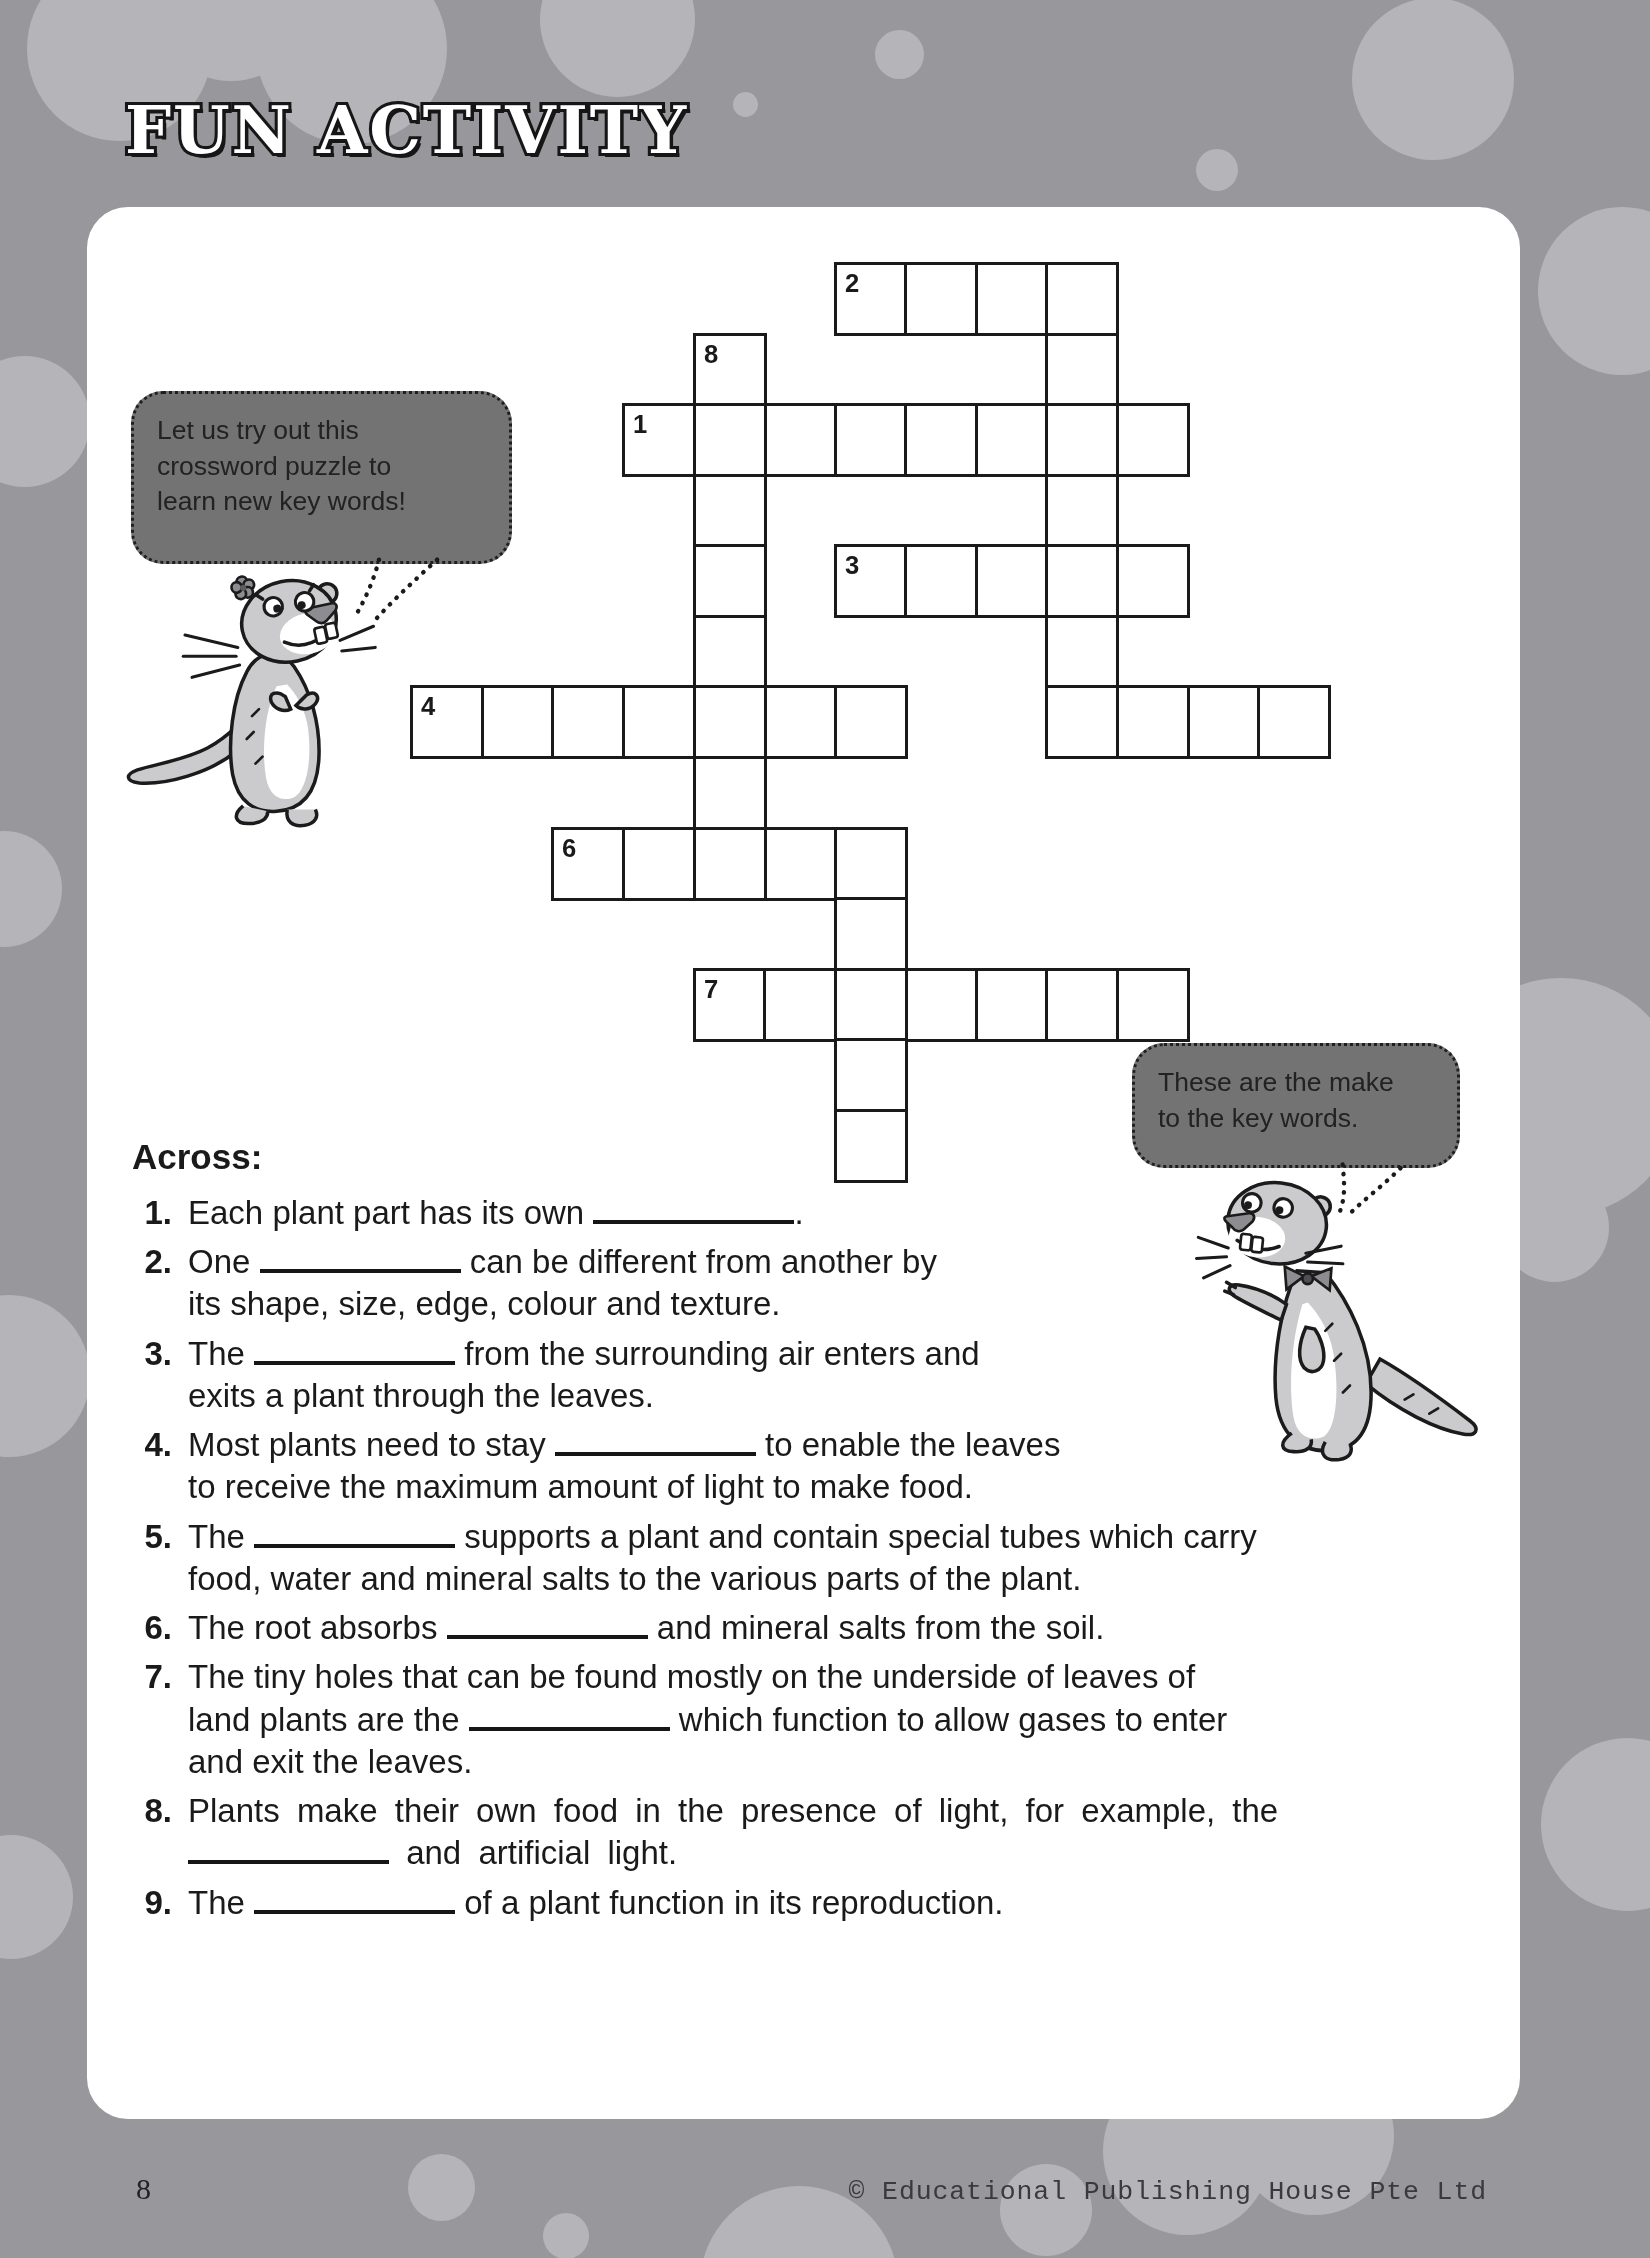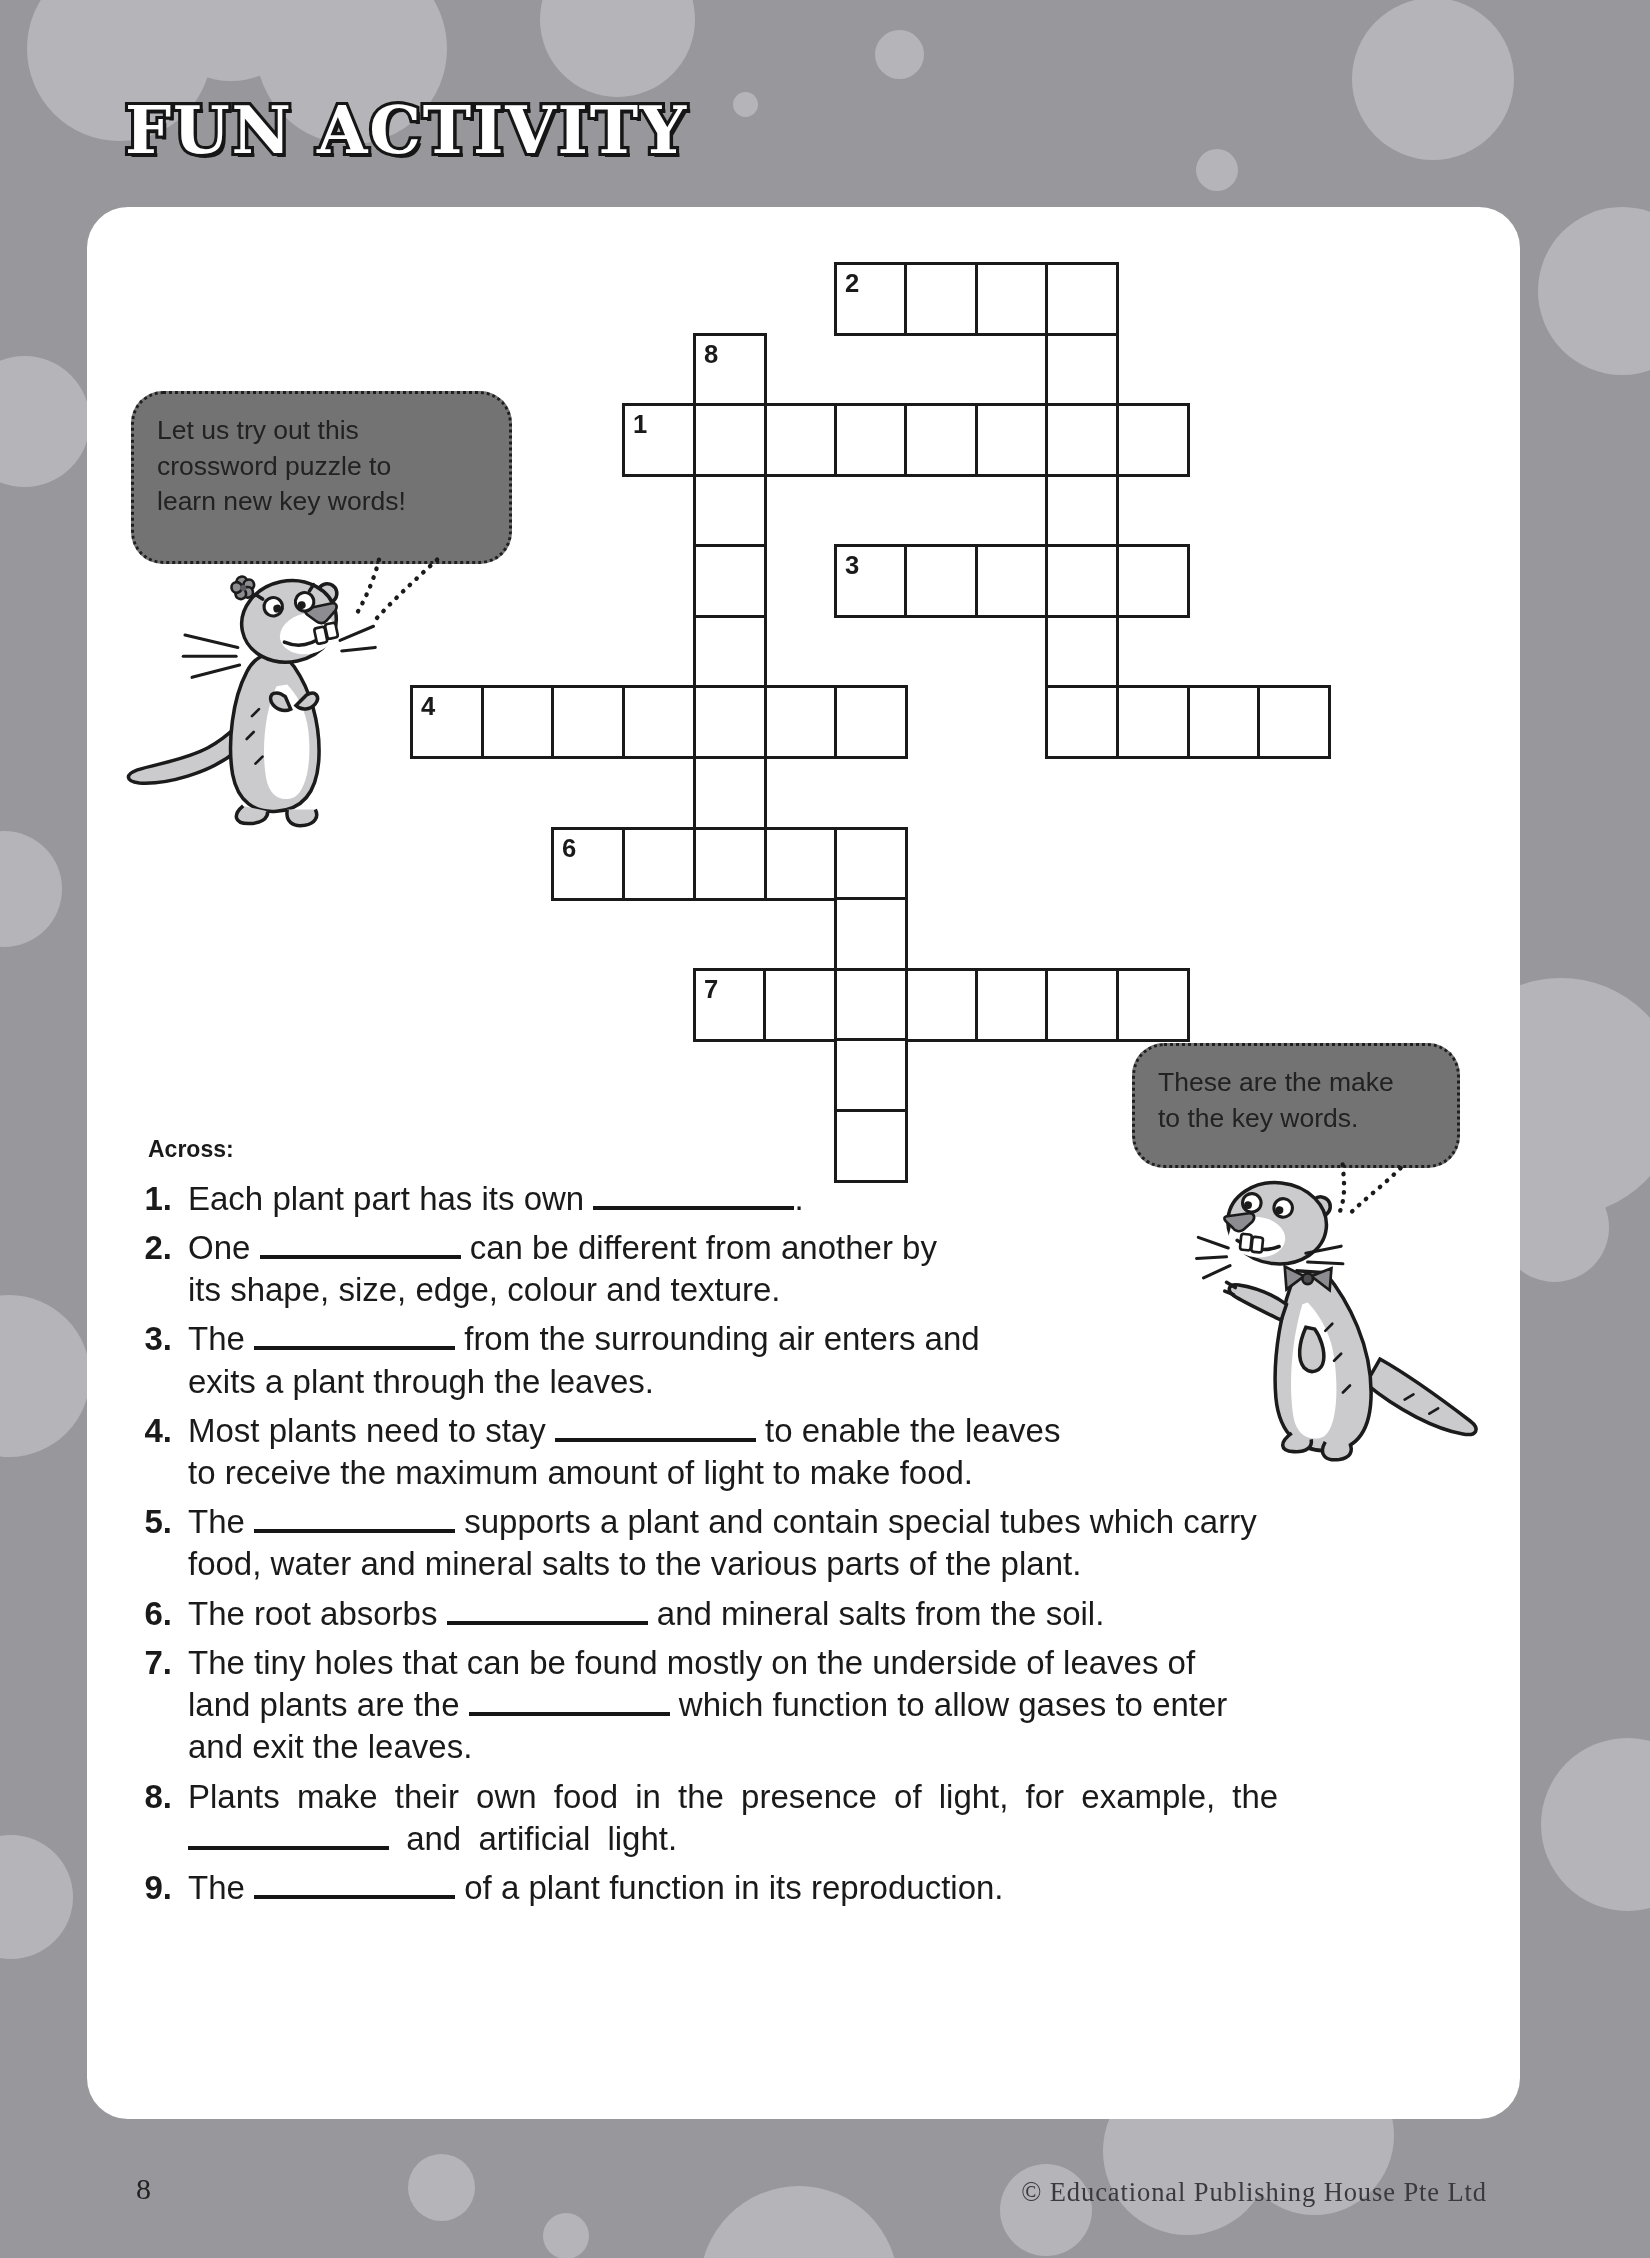--- a/index.html
+++ b/index.html
@@ -34,38 +34,38 @@
     font-family:"Liberation Sans",sans-serif;color:var(--ink);
   }
   .bubble{
     position:absolute;background:#737373;border:3.5px dotted #1f1f1f;border-radius:32px;
     padding:19.4px 23px;font-size:26.5px;line-height:1.33;white-space:pre-line;color:#222;
   }
   #bubble-left{left:131px;top:391px;width:381px;height:173px;}
   #bubble-right{left:1132px;top:1043px;width:328px;height:125px;}
   .tail{position:absolute;}
   #clues{position:absolute;left:132px;top:1136px;width:1376px;}
-  #clues h2{margin:0 0 14px 16px;font-size:23px;line-height:1.2;}
+  #clues h2{margin:0 0 14px 0;font-size:35px;line-height:1.2;}
   #down-heading{margin-top:21px !important;}
   .clue{display:flex;margin-bottom:7px;}
   .clue .num{flex:none;width:56px;text-align:right;padding-right:16px;
     font-weight:bold;font-size:33px;line-height:1.28;}
   .clue .txt{font-size:33px;line-height:1.28;width:1297px;}
   .clue .txt.wide{word-spacing:8px;}
   .blank{
     display:inline-block;width:201px;height:26.5px;
     border-bottom:4.4px solid #161616;
   }
   #pagenum{
     position:absolute;left:136px;top:2172px;font-size:30px;
     font-family:"Liberation Serif",serif;color:#222;
   }
   #copyright{
     position:absolute;right:164px;top:2177px;font-size:26.5px;letter-spacing:0.9px;
-    font-family:Liberation Serif, serif;color:var(--footer_text);
+    font-family:Liberation Mono, monospace;color:var(--footer_text);
   }
   svg .ln{stroke:#1b1b1b;stroke-width:4;stroke-linecap:round;fill:none;}
   svg .fur{fill:var(--character_gray);stroke:#1b1b1b;stroke-width:4;}
   svg .white{fill:#fff;stroke:none;}
   svg .dark{fill:#8d8d91;stroke:#1b1b1b;stroke-width:3;}
 </style>
 </head>
 <body>
 
 <div id="circles">

